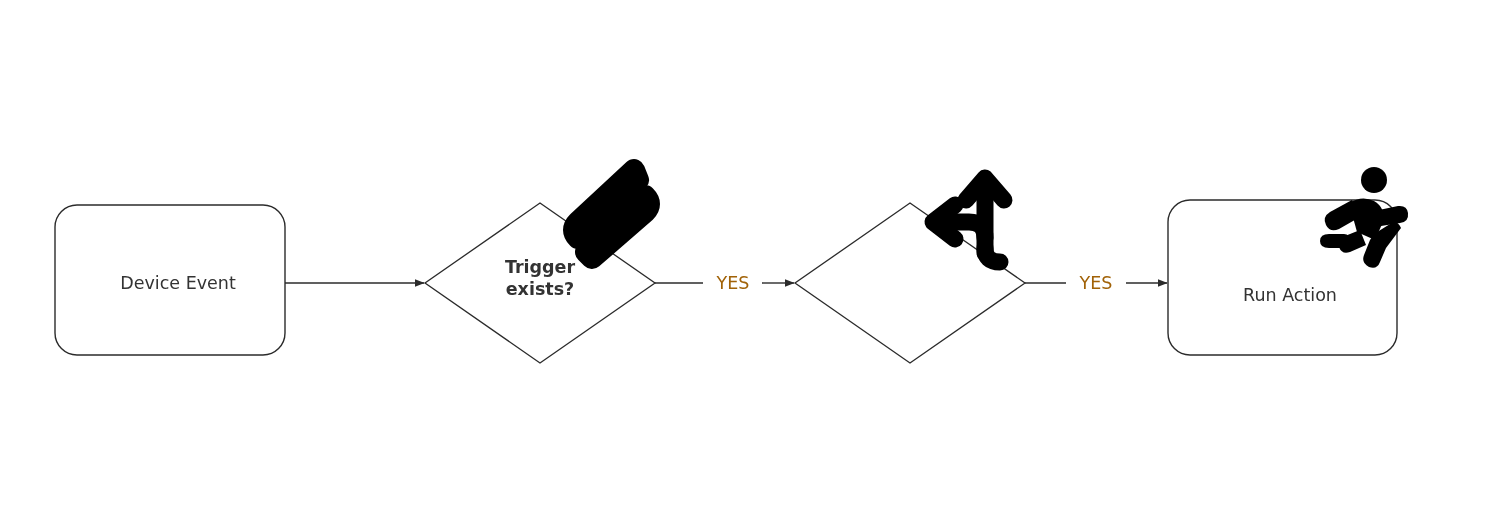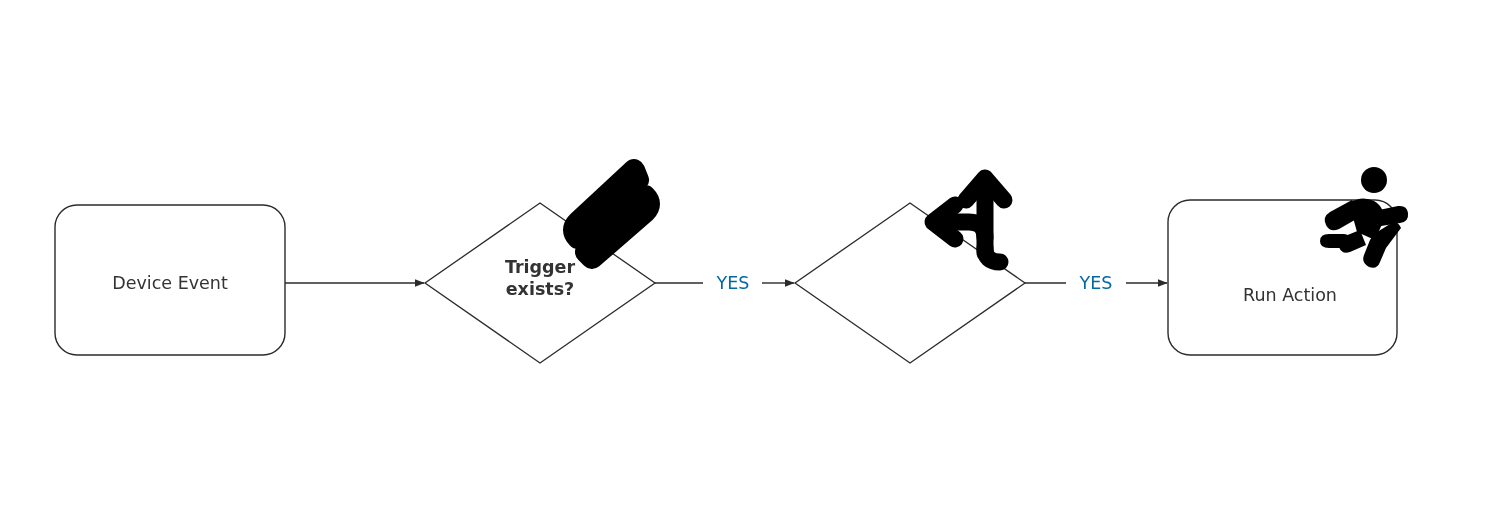--- a/index.html
+++ b/index.html
@@ -32,21 +32,21 @@
     color: #333333;
     font-size: 17.5px;
     line-height: 22px;
     white-space: pre-line;
     pointer-events: none;
     font-family: "DejaVu Sans", "Liberation Sans", sans-serif;
   }
   .edge-label {
     position: absolute;
     text-align: center;
-    color: #0369a1;
+    color: #a16207;
     font-size: 17.5px;
     line-height: 20px;
     font-family: "DejaVu Sans", "Liberation Sans", sans-serif;
   }
   .icon-layer {
     position: absolute;
     left: 0;
     top: 0;
     width: 1485px;
     height: 523px;
@@ -121,21 +121,21 @@
       <path d="M1379 210 L1398 206 Q1407 205 1408 213 Q1409 222 1400 223 L1381 226 Z"></path>
 
       <path d="M1374 234 L1390 224 Q1398 220 1401 228 L1386 248 L1380 262 Q1377 270 1369 267 Q1361 263 1364 255 L1370 240 Z"></path>
 
       <path d="M1360 230 L1345 236 Q1337 239 1339 247 Q1342 255 1350 252 L1366 245 Z"></path>
 
       <path d="M1329 234 Q1320 234 1320 241 Q1320 248 1329 248 L1344 248 Q1350 248 1350 241 Q1350 234 1344 234 Z"></path>
     </g>
   </svg>
 
-  <div class="node-label" style="left:55px; top:272px; width:230px;">Device Event</div>
+  <div class="node-label" style="left:55px; top:272px; width:230px;padding-left:8px;">Device Event</div>
 
   <div class="node-label" style="left:425px; top:256px; width:230px;font-weight:bold;">Trigger
 exists?</div>
 
 
   <div class="node-label" style="left:1168px; top:284px; width:244px;">Run Action</div>
 
   <div class="edge-label" style="left:693px; top:273px; width:80px;">YES</div>
 
   <div class="edge-label" style="left:1056px; top:273px; width:80px;">YES</div>

